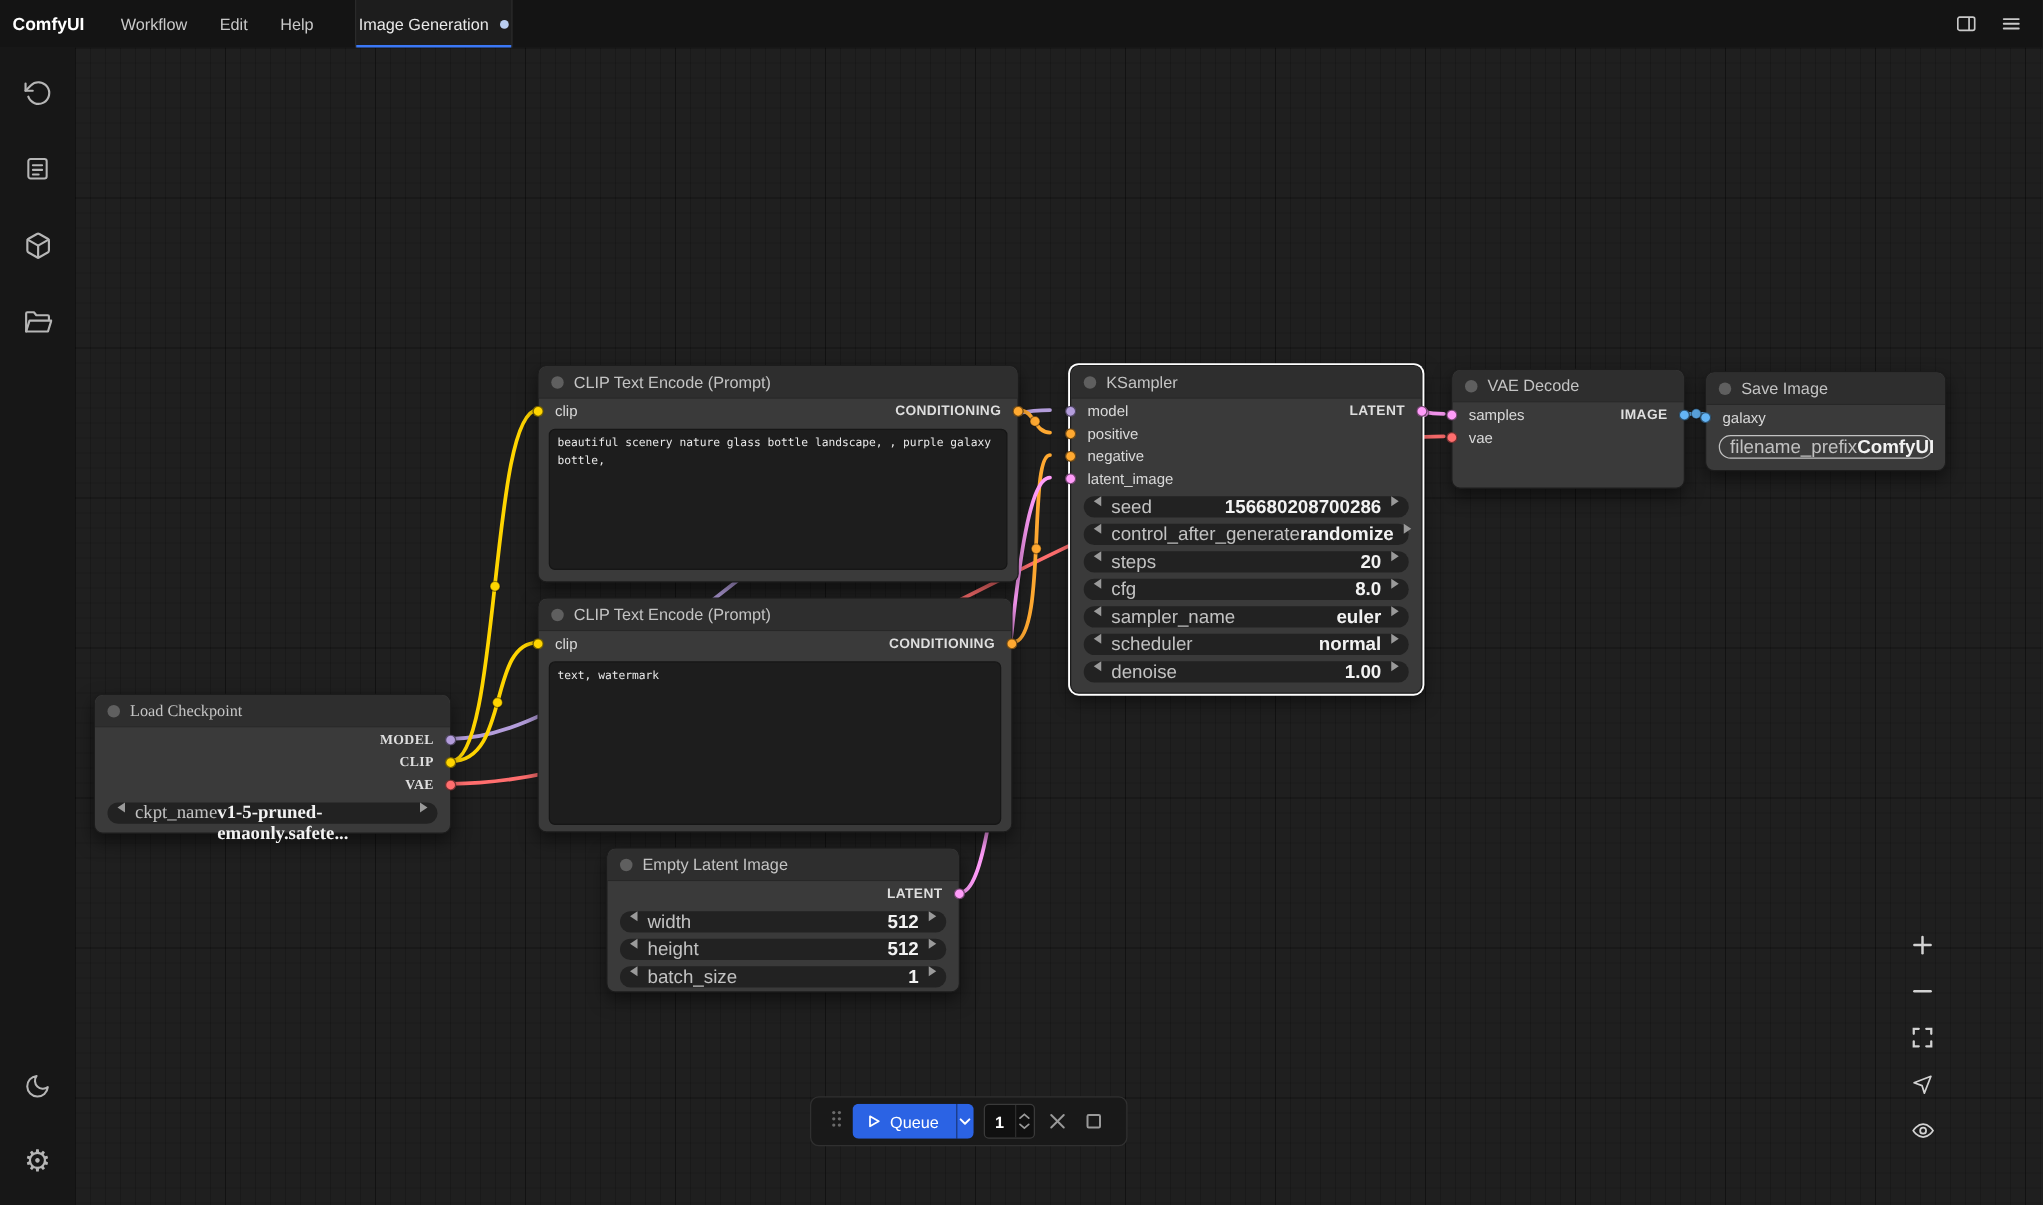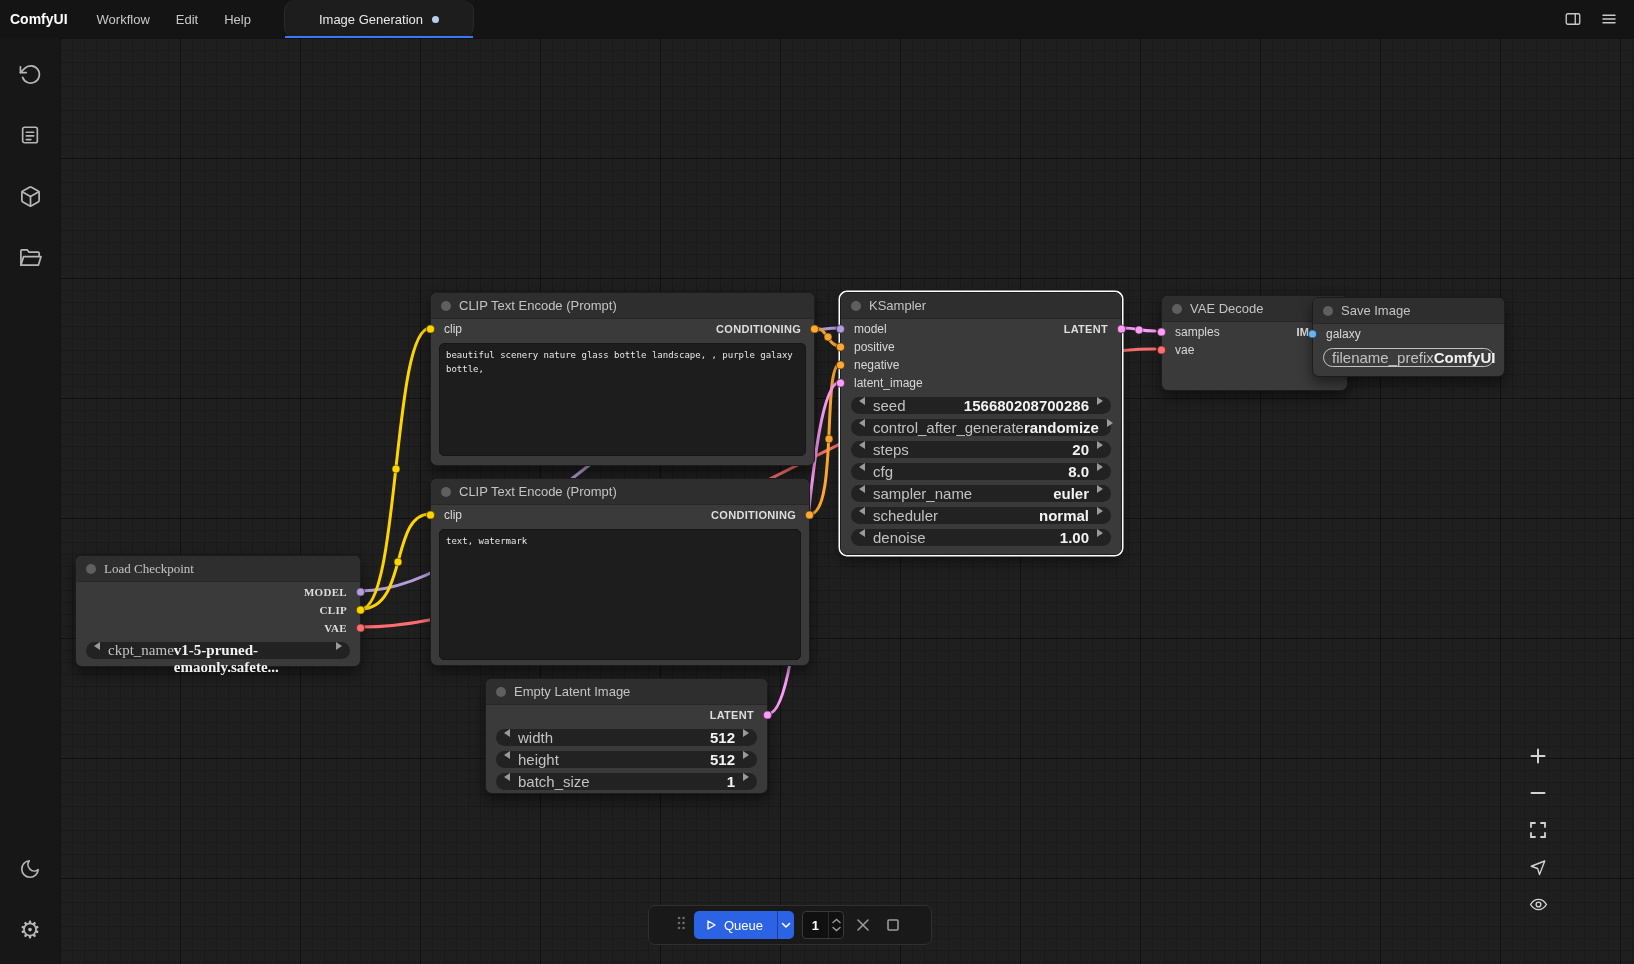--- a/index.html
+++ b/index.html
@@ -5,22 +5,22 @@
   * { margin:0; padding:0; box-sizing:border-box; }
   html,body { width:1634px; height:964px; overflow:hidden; background:#1e1e1e;
               font-family:"Liberation Sans", sans-serif; }
 
   
   .topbar { position:absolute; top:0; left:0; right:0; height:38px; background:#141414;
             display:flex; align-items:center; z-index:30; }
   .logo { color:#ffffff; font-weight:bold; font-size:14px; padding:0 16px 0 10px; }
   .menu-item { color:#c9c9c9; font-size:13px; padding:0 13px; cursor:default; }
   .tabs { margin-left:20px; height:38px; display:flex; }
-  .tab { position:relative; display:flex; align-items:center; gap:9px; padding:0 34px;
-         background:#1d1d1d; border-left:1px solid #2a2a2a; border-right:1px solid #2a2a2a;border-radius:12px; }
+  .tab { position:relative; display:flex; align-items:center; gap:9px; padding:0 2px;
+         background:#1d1d1d; border-left:1px solid #2a2a2a; border-right:1px solid #2a2a2a; }
   .tab::after { content:""; position:absolute; left:0; right:0; bottom:0; height:2px; background:#3b78f6; }
   .tab-label { color:#e9e9e9; font-size:13px; }
   .tab-dot { width:7px; height:7px; border-radius:50%; background:#b9cdf0; }
   .topbar-right { margin-left:auto; display:flex; gap:10px; padding-right:12px; }
   .tb-icon { width:26px; height:26px; display:flex; align-items:center; justify-content:center; }
 
   .sidebar { position:absolute; top:38px; left:0; bottom:0; width:60px; background:#171717;
              z-index:30; display:flex; flex-direction:column; align-items:center; padding:16px 0 14px; }
   .side-icon { width:40px; height:40px; margin-bottom:21px; display:flex; align-items:center;
                justify-content:center; border-radius:6px; }
@@ -33,21 +33,21 @@
       linear-gradient(rgba(0,0,0,.30) 1px, transparent 1px),
       linear-gradient(90deg, rgba(0,0,0,.30) 1px, transparent 1px),
       linear-gradient(rgba(0,0,0,.16) 1px, transparent 1px),
       linear-gradient(90deg, rgba(0,0,0,.16) 1px, transparent 1px);
     background-size:120px 120px, 120px 120px, 12px 12px, 12px 12px; z-index:0; }
   svg.links { position:absolute; top:0; left:0; width:1634px; height:964px; z-index:1; pointer-events:none; }
 
   
   .node { position:absolute; background:#3a3a3a; border:1px solid #1c1c1c; border-radius:7px;
           box-shadow:0 6px 14px rgba(0,0,0,.5); z-index:2; color:#d6d6d6; }
-  .node.selected { box-shadow:0 0 0 1.5px #ffffff, 0 6px 14px rgba(0,0,0,.5); }
+  .node.selected { box-shadow:0 0 0 1.5px #ffffff, 0 6px 14px rgba(0,0,0,.5);margin-left:16px; }
   .nheader { height:26px; display:flex; align-items:center; gap:8px; padding:0 10px;
              background:#2e2e2e; border-radius:7px 7px 0 0; border-bottom:1px solid #272727; }
   .ndot { width:10px; height:10px; border-radius:50%; background:#5f5f5f; flex:none; }
   .ntitle { font-size:13px; color:#c4c4c4; white-space:nowrap; }
   .nbody { padding-top:1px; }
   .prow { position:relative; height:18px; display:flex; align-items:center; padding:0 13px; }
   .pin { font-size:12px; color:#d8d8d8; }
   .pout { margin-left:auto; font-size:11px; font-weight:bold; color:#dedede; letter-spacing:.3px; }
   .pdot { position:absolute; width:9px; height:9px; border-radius:50%; border:1px solid rgba(0,0,0,.55);
           top:50%; transform:translateY(-50%); }
@@ -61,23 +61,23 @@
             align-items:flex-start; padding:0 8px; font-size:15px; color:#c2c2c2; }
   .tri-l { width:0; height:0; border-top:4px solid transparent; border-bottom:4px solid transparent;
            border-right:6px solid #9a9a9a; margin-right:8px; flex:none; }
   .tri-r { width:0; height:0; border-top:4px solid transparent; border-bottom:4px solid transparent;
            border-left:6px solid #9a9a9a; margin-left:8px; flex:none; }
   .wval { margin-left:auto; color:#f2f2f2; font-weight:bold; }
   .widget.field { height:19px; background:#3c3c3c; border:1px solid #c2c2c2; border-radius:10px; }
   .widget.field .wval { margin-right:18px; }
 
   
-  .queuebar { position:absolute; left:648px; top:877px; width:284px; height:40px; background:#191919;
+  .queuebar { position:absolute; left:648px; top:877px; width:254px; height:40px; background:#191919;
               border:1px solid #303030; border-radius:7px; z-index:20; display:flex; align-items:center;
-              padding:0 27px; gap:8px;margin-top:28px; }
+              padding:0 15px; gap:8px; }
   .queue-split { display:flex; height:28px; border-radius:5px; overflow:hidden; }
   .queue-main { background:#2b63e4; color:#ffffff; font-size:13px; display:flex; align-items:center;
                 gap:7px; padding:0 14px 0 11px; }
   .queue-arrow { background:#2b63e4; border-left:1px solid rgba(0,0,0,.35); width:26px; display:flex;
                  align-items:center; justify-content:center; }
   .qcount { height:28px; width:46px; background:#101010; border:1px solid #3a3a3a; border-radius:4px;
             display:flex; align-items:center; }
   .qnum { flex:1; text-align:center; color:#ffffff; font-size:13px; font-weight:bold; }
   .qsteppers { width:15px; height:100%; display:flex; flex-direction:column; align-items:center;
                justify-content:center; gap:2px; border-left:1px solid #2c2c2c; }
@@ -288,21 +288,21 @@
       <span class="pout">IMAGE</span>
       <span class="pdot r c-image"></span>
     </div>
     <div class="prow">
       <span class="pdot l c-vae"></span>
       <span class="pin">vae</span>
     </div>
   </div>
 </div>
 
-<div class="node" style="left:1312px; top:297px; width:193px; height:80px;">
+<div class="node" style="left:1364px; top:297px; width:193px; height:80px;">
   <div class="nheader">
     <span class="ndot"></span>
     <span class="ntitle">Save Image</span>
   </div>
   <div class="nbody">
     <div class="prow">
       <span class="pdot l c-image"></span>
       <span class="pin">galaxy</span>
     </div>
     <div class="widget field">

